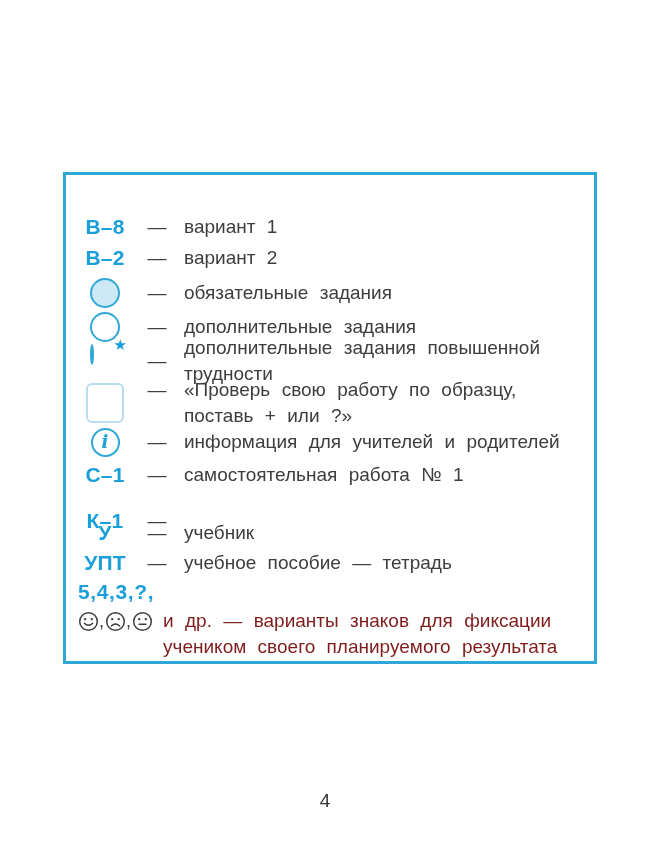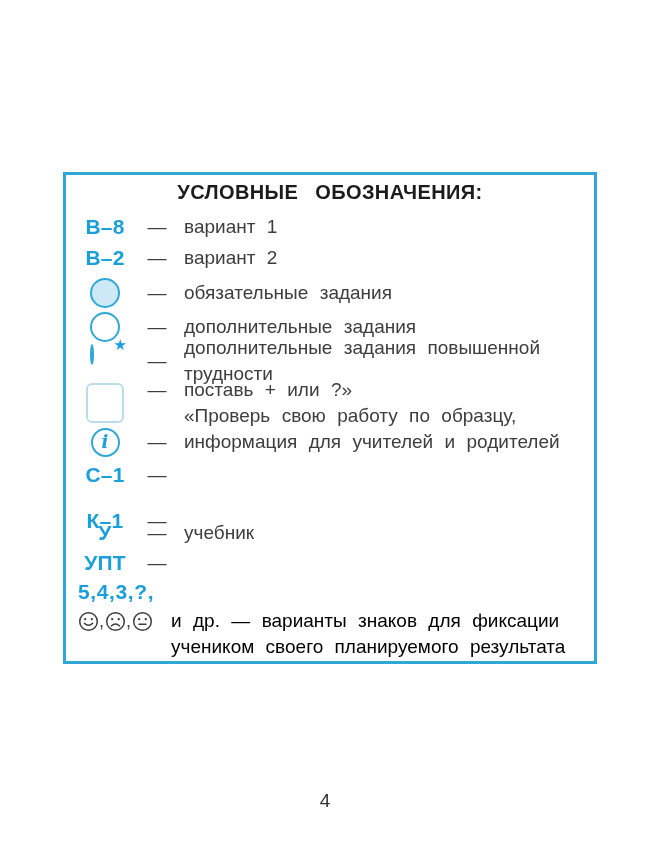--- a/index.html
+++ b/index.html
@@ -77,37 +77,36 @@
     letter-spacing:0.03em;
   }
   .b-line2{display:flex;align-items:flex-start;margin-top:4px;}
   .faces{
     flex:none;display:flex;align-items:center;
     color:#3d3d3d;font-size:18px;line-height:26px;
   }
   .faces svg{display:block;}
   .faces .comma{margin:0 1px 0 0;}
   .b-text{
-    flex:1;margin-left:18px;
-    font-size:19px;color:#000000;line-height:26px;
+    flex:1;margin-left:10px;
+    font-size:19px;color:#7f1d1d;line-height:26px;
     word-spacing:0.32em;
   }
   .page-number{
     position:absolute;left:0;right:0;top:790px;
     text-align:center;font-size:19px;color:#333333;
   }
 </style>
 </head>
 <body>
 
 <div class="page">
 
   <div class="legend-box">
 
-    <div class="legend-title">УСЛОВНЫЕ ОБОЗНАЧЕНИЯ:</div>
 
     <div class="row" style="top:35px">
       <div class="sym">
           <span class="bluelabel">В–8</span>
         </div>
       <div class="dashcell">—</div>
       <div class="rowtext">вариант 1</div>
     </div>
 
     <div class="row" style="top:66px">
@@ -144,38 +143,39 @@
       <div class="dashcell">—</div>
       <div class="rowtext">дополнительные задания повышенной трудности</div>
     </div>
 
     <div class="row two-line" style="top:200px;height:56px">
       <div class="sym">
           <span class="square"></span>
         </div>
       <div class="dashcell" style="align-self:flex-start;line-height:26px;margin-top:2px">—</div>
       <div class="rowtext">
+        <div>«Проверь свою работу по образцу,</div>
         <div>поставь + или ?»</div>
-        <div>«Проверь свою работу по образцу,</div>
       </div>
     </div>
 
     <div class="row" style="top:250px">
       <div class="sym">
           <span class="info-circle">i</span>
         </div>
       <div class="dashcell">—</div>
       <div class="rowtext">информация для учителей и родителей</div>
     </div>
 
     <div class="row" style="top:283px">
       <div class="sym">
           <span class="bluelabel">С–1</span>
         </div>
       <div class="dashcell">—</div>
+      <div class="rowtext">самостоятельная работа № 1</div>
     </div>
 
     <div class="row" style="top:329px">
       <div class="sym">
           <span class="bluelabel">К–1</span>
         </div>
       <div class="dashcell">—</div>
     </div>
 
     <div class="row" style="top:341px">
@@ -184,20 +184,21 @@
         </div>
       <div class="dashcell">—</div>
       <div class="rowtext">учебник</div>
     </div>
 
     <div class="row" style="top:371px">
       <div class="sym">
           <span class="bluelabel">УПТ</span>
         </div>
       <div class="dashcell">—</div>
+      <div class="rowtext">учебное пособие — тетрадь</div>
     </div>
 
     <div class="bottom-block">
       <div class="b-line1">5,4,3,?,</div>
       <div class="b-line2">
         <span class="faces">
           <svg width="21" height="21" viewBox="0 0 21 21">
             <circle cx="10.5" cy="10.5" r="8.8" fill="none" stroke="#3d3d3d" stroke-width="1.5"></circle>
             <circle cx="7.2" cy="8.2" r="1.15" fill="#3d3d3d"></circle>
             <circle cx="13.8" cy="8.2" r="1.15" fill="#3d3d3d"></circle>

